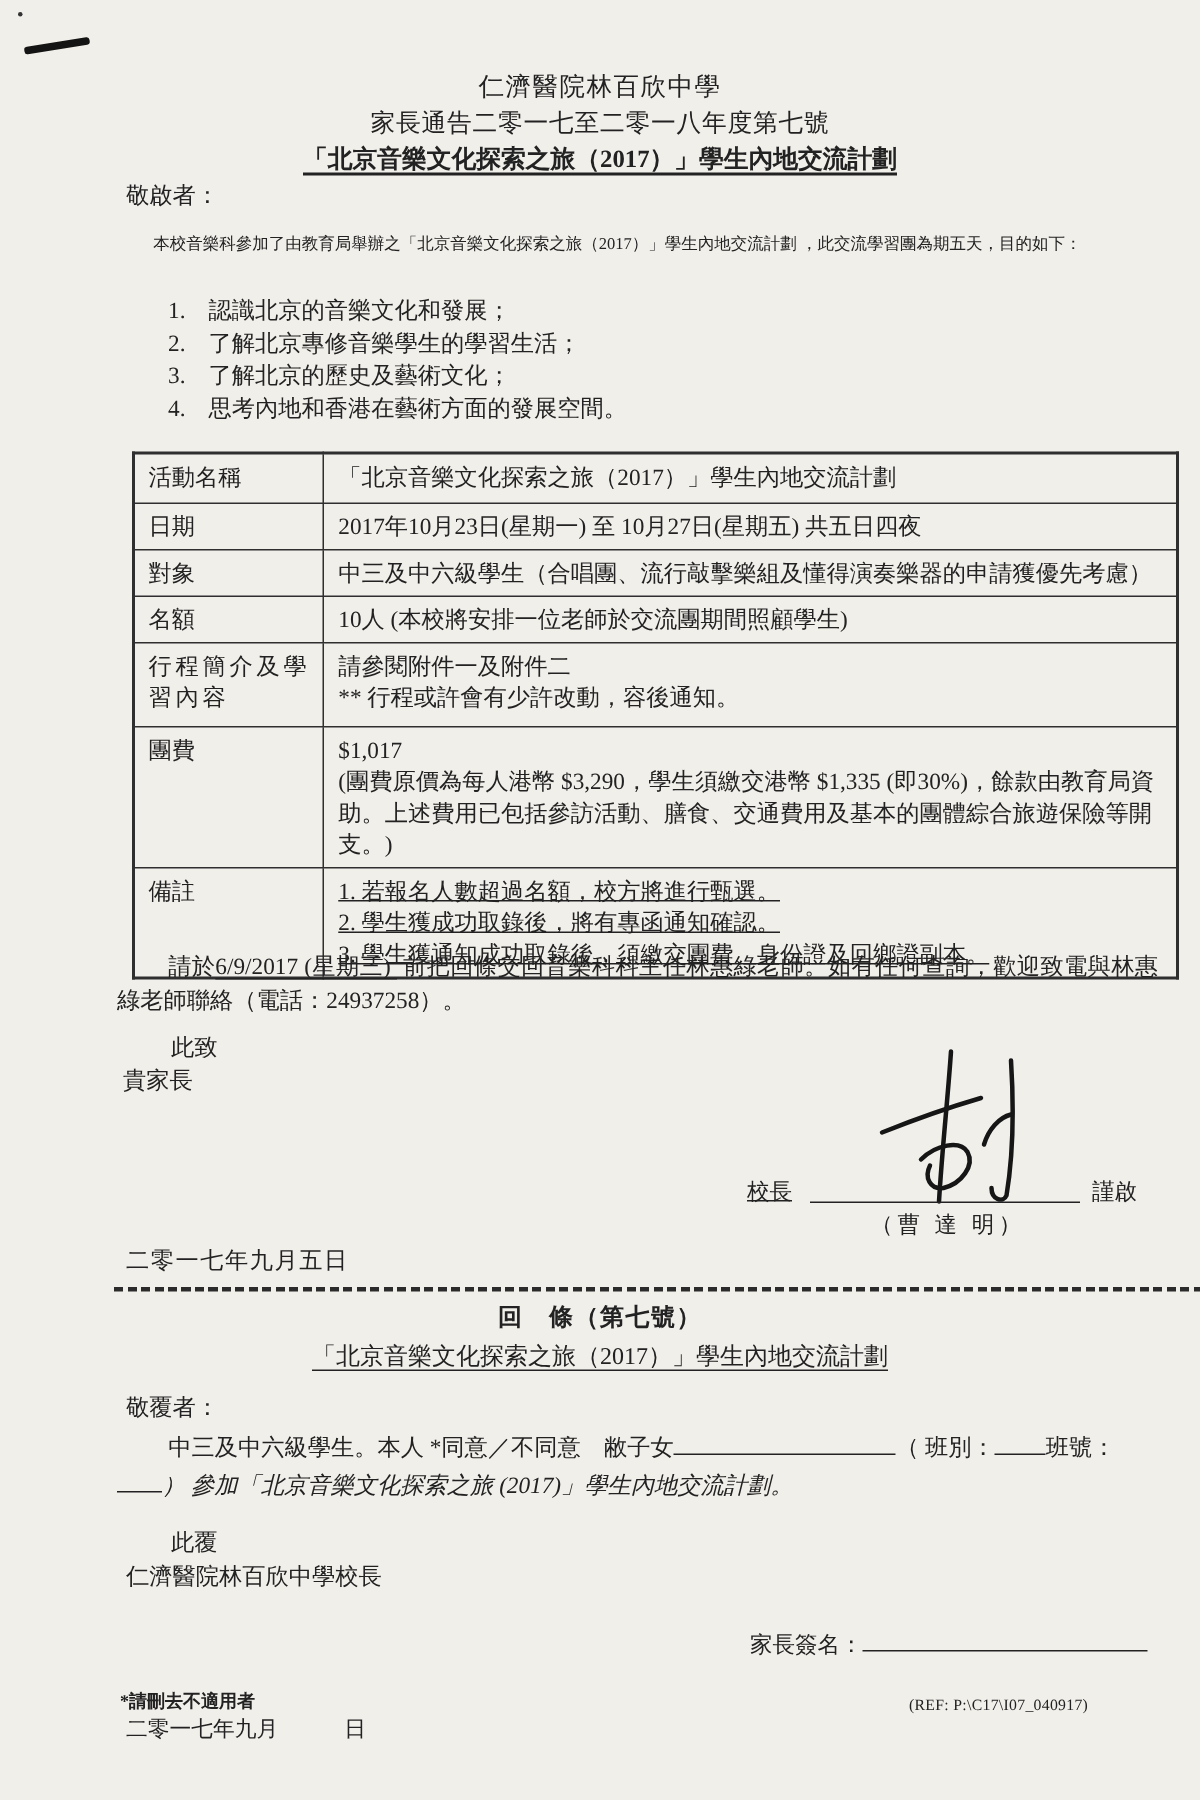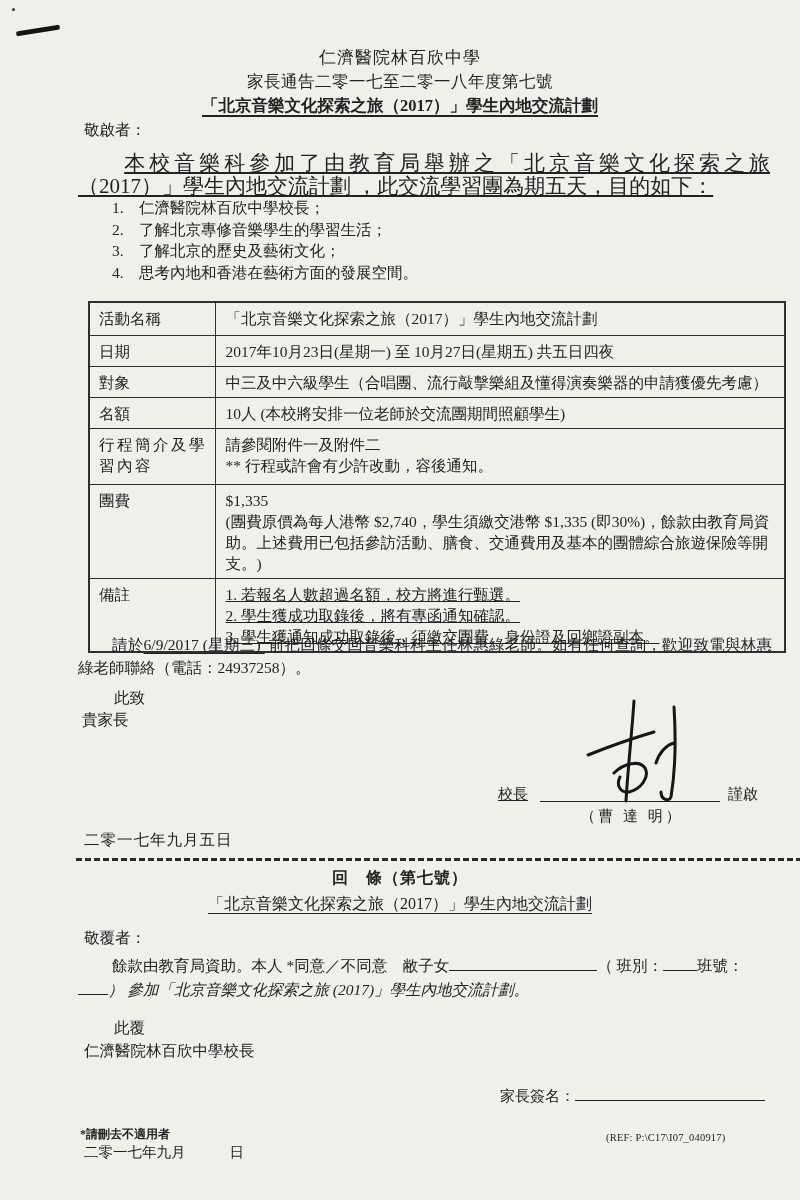--- a/index.html
+++ b/index.html
@@ -20,21 +20,21 @@
   .dot-a { position:absolute; left:12px; top:8px; width:3px; height:3px; background:#333; border-radius:50%; }
 
   .header { position:absolute; top:46px; left:0; width:800px; text-align:center; }
   .h1 { font-size:17px; line-height:24px; letter-spacing:1px; }
   .h2 { font-size:16.5px; line-height:24px; letter-spacing:0.5px; }
   .h3 { font-size:16.5px; line-height:24px; font-weight:bold;
         text-decoration:underline; text-underline-offset:4px; text-decoration-thickness:1.5px; }
 
   .salutation { position:absolute; left:84px; top:120px; font-size:15.5px; }
   .intro { position:absolute; left:78px; top:152px; width:692px;
-           font-size:21px; line-height:23px; text-indent:2.2em; text-align:justify;text-decoration:underline; }
+           font-size:11px; line-height:23px; text-indent:2.2em; text-align:justify; }
   .objectives { position:absolute; left:112px; top:197px; font-size:15.5px; }
   .obj { line-height:21.5px; }
   .obj .num { display:inline-block; width:27px; }
 
   table.info-table {
     position:absolute; left:88px; top:301px; width:698px;
     border-collapse:collapse; font-size:15.5px;
     border:2px solid #2f2f2f; table-layout:fixed;
   }
   .info-table th, .info-table td {
@@ -104,21 +104,21 @@
     <div class="h1">仁濟醫院林百欣中學</div>
     <div class="h2">家長通告二零一七至二零一八年度第七號</div>
     <div class="h3">「北京音樂文化探索之旅（2017）」學生內地交流計劃</div>
   </div>
 
   <div class="salutation">敬啟者：</div>
 
   <p class="intro">本校音樂科參加了由教育局舉辦之「北京音樂文化探索之旅（2017）」學生內地交流計劃 ，此交流學習團為期五天，目的如下：</p>
 
   <div class="objectives">
-    <div class="obj"><span class="num">1.</span><span>仁濟醫院林百欣中學校長；</span></div>
+    <div class="obj"><span class="num">1.</span><span>認識北京的音樂文化和發展；</span></div>
     <div class="obj"><span class="num">2.</span><span>了解北京專修音樂學生的學習生活；</span></div>
     <div class="obj"><span class="num">3.</span><span>了解北京的歷史及藝術文化；</span></div>
     <div class="obj"><span class="num">4.</span><span>思考內地和香港在藝術方面的發展空間。</span></div>
   </div>
 
   <table class="info-table">
     <tbody>
         <tr>
       <th>活動名稱</th>
       <td>
@@ -146,22 +146,22 @@
     <tr>
       <th>行程簡介及學習內容</th>
       <td>
         <span class="cell-line">請參閱附件一及附件二</span>
         <span class="cell-line">** 行程或許會有少許改動，容後通知。</span>
       </td>
     </tr>
     <tr>
       <th>團費</th>
       <td>
-        <span class="cell-line">$1,335</span>
-        <span class="cell-line">(團費原價為每人港幣 $2,740，學生須繳交港幣 $1,335 (即30%)，餘款由教育局資助。上述費用已包括參訪活動、膳食、交通費用及基本的團體綜合旅遊保險等開支。)</span>
+        <span class="cell-line">$1,017</span>
+        <span class="cell-line">(團費原價為每人港幣 $3,290，學生須繳交港幣 $1,335 (即30%)，餘款由教育局資助。上述費用已包括參訪活動、膳食、交通費用及基本的團體綜合旅遊保險等開支。)</span>
       </td>
     </tr>
     <tr>
       <th>備註</th>
       <td>
         <span class="cell-line">1. 若報名人數超過名額，校方將進行甄選。</span>
         <span class="cell-line">2. 學生獲成功取錄後，將有專函通知確認。</span>
         <span class="cell-line">3. 學生獲通知成功取錄後，須繳交團費、身份證及回鄉證副本。</span>
       </td>
     </tr>
@@ -191,21 +191,21 @@
 
   <div class="notice-date">二零一七年九月五日</div>
 
   <div class="dashed"></div>
 
   <div class="r-title">回　條（第七號）</div>
   <div class="r-subtitle">「北京音樂文化探索之旅（2017）」學生內地交流計劃</div>
   <div class="r-salutation">敬覆者：</div>
 
   <p class="r-body">
-    <span class="ind">餘款由教育局資助。本人 *同意／不同意　敝子女</span><span class="blank w148"></span><span>（ 班別：</span><span class="blank w34"></span><span>班號：</span>
+    <span class="ind">中三及中六級學生。本人 *同意／不同意　敝子女</span><span class="blank w148"></span><span>（ 班別：</span><span class="blank w34"></span><span>班號：</span>
   </p>
   <p class="r-body2">
     <span class="blank w30"></span><span>） 參加「北京音樂文化探索之旅 (2017)」學生內地交流計劃。</span>
   </p>
 
   <div class="r-cifu">此覆</div>
   <div class="r-to">仁濟醫院林百欣中學校長</div>
 
   <div class="r-sign">
     <span>家長簽名：</span><span class="blank w190"></span>

